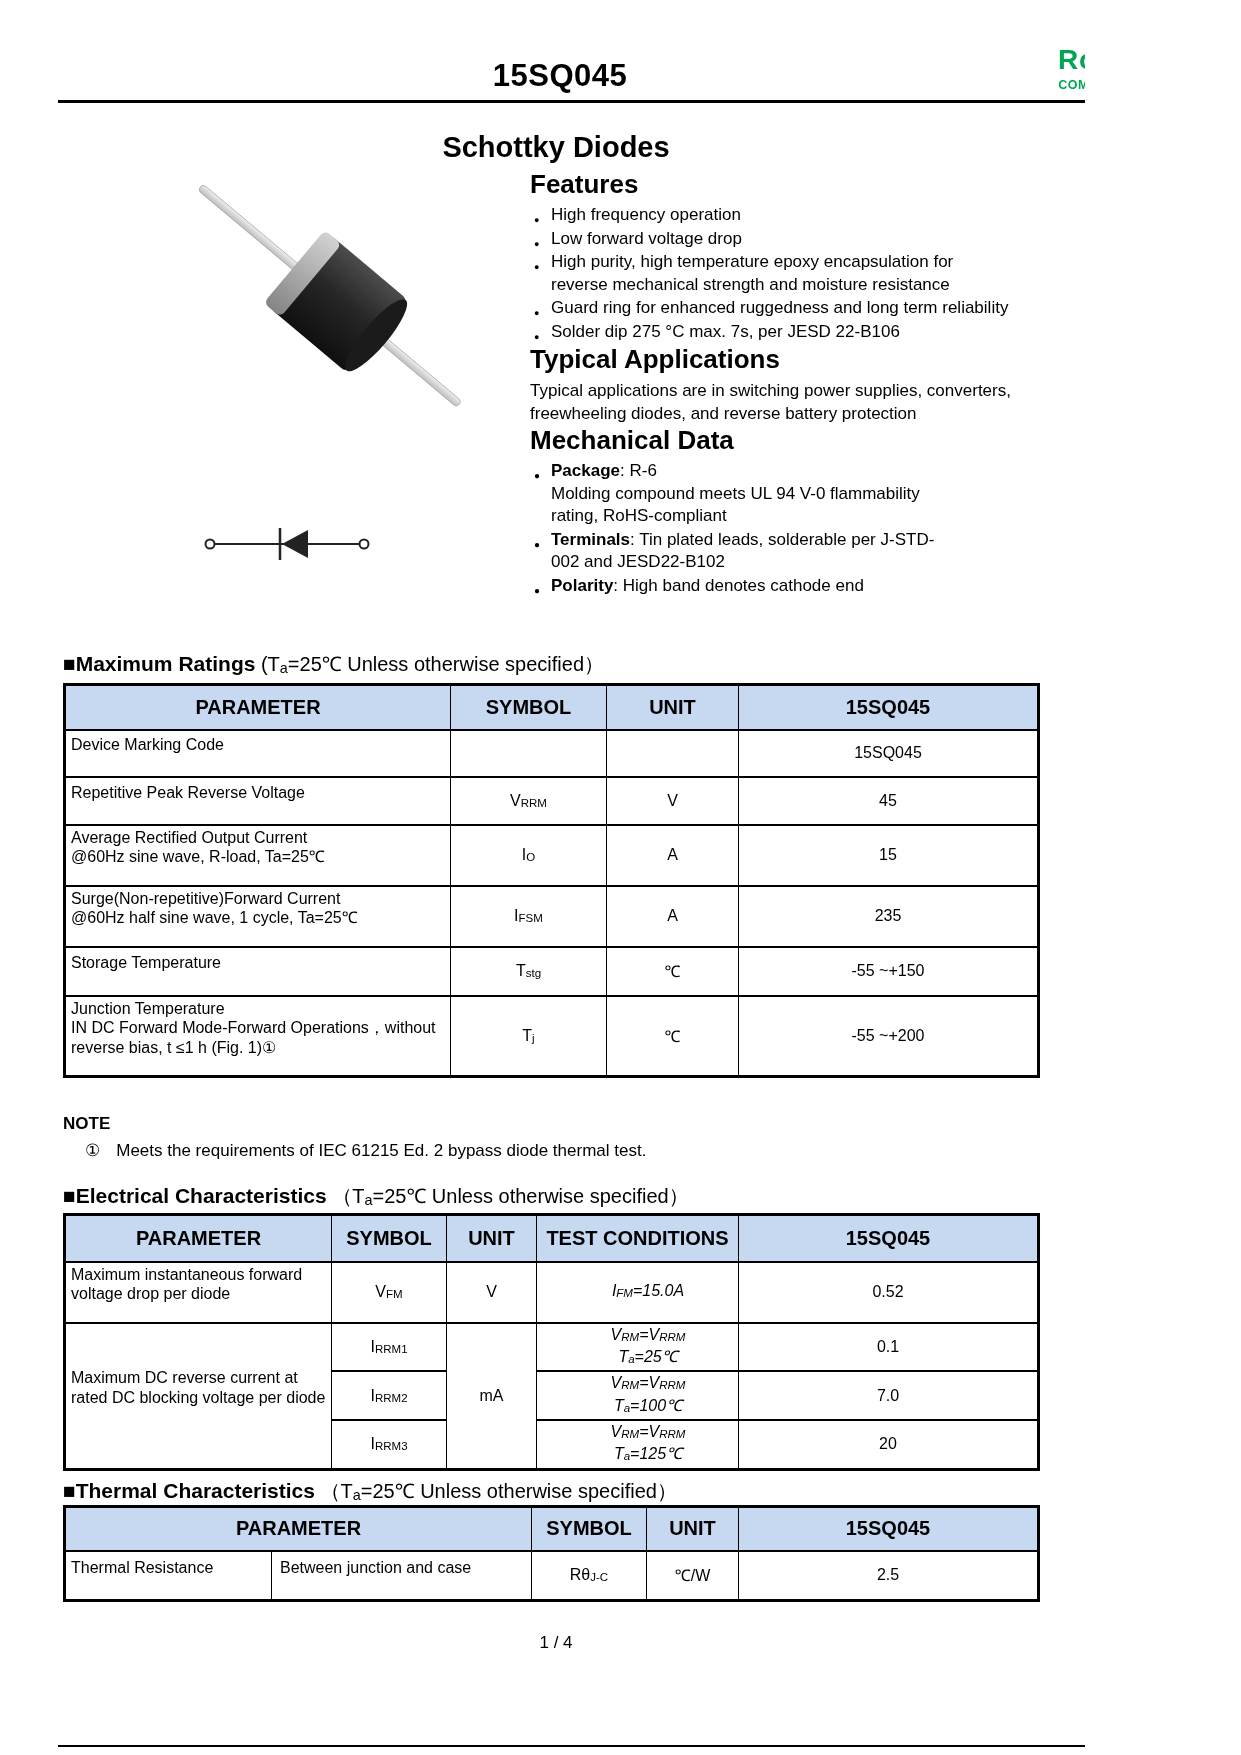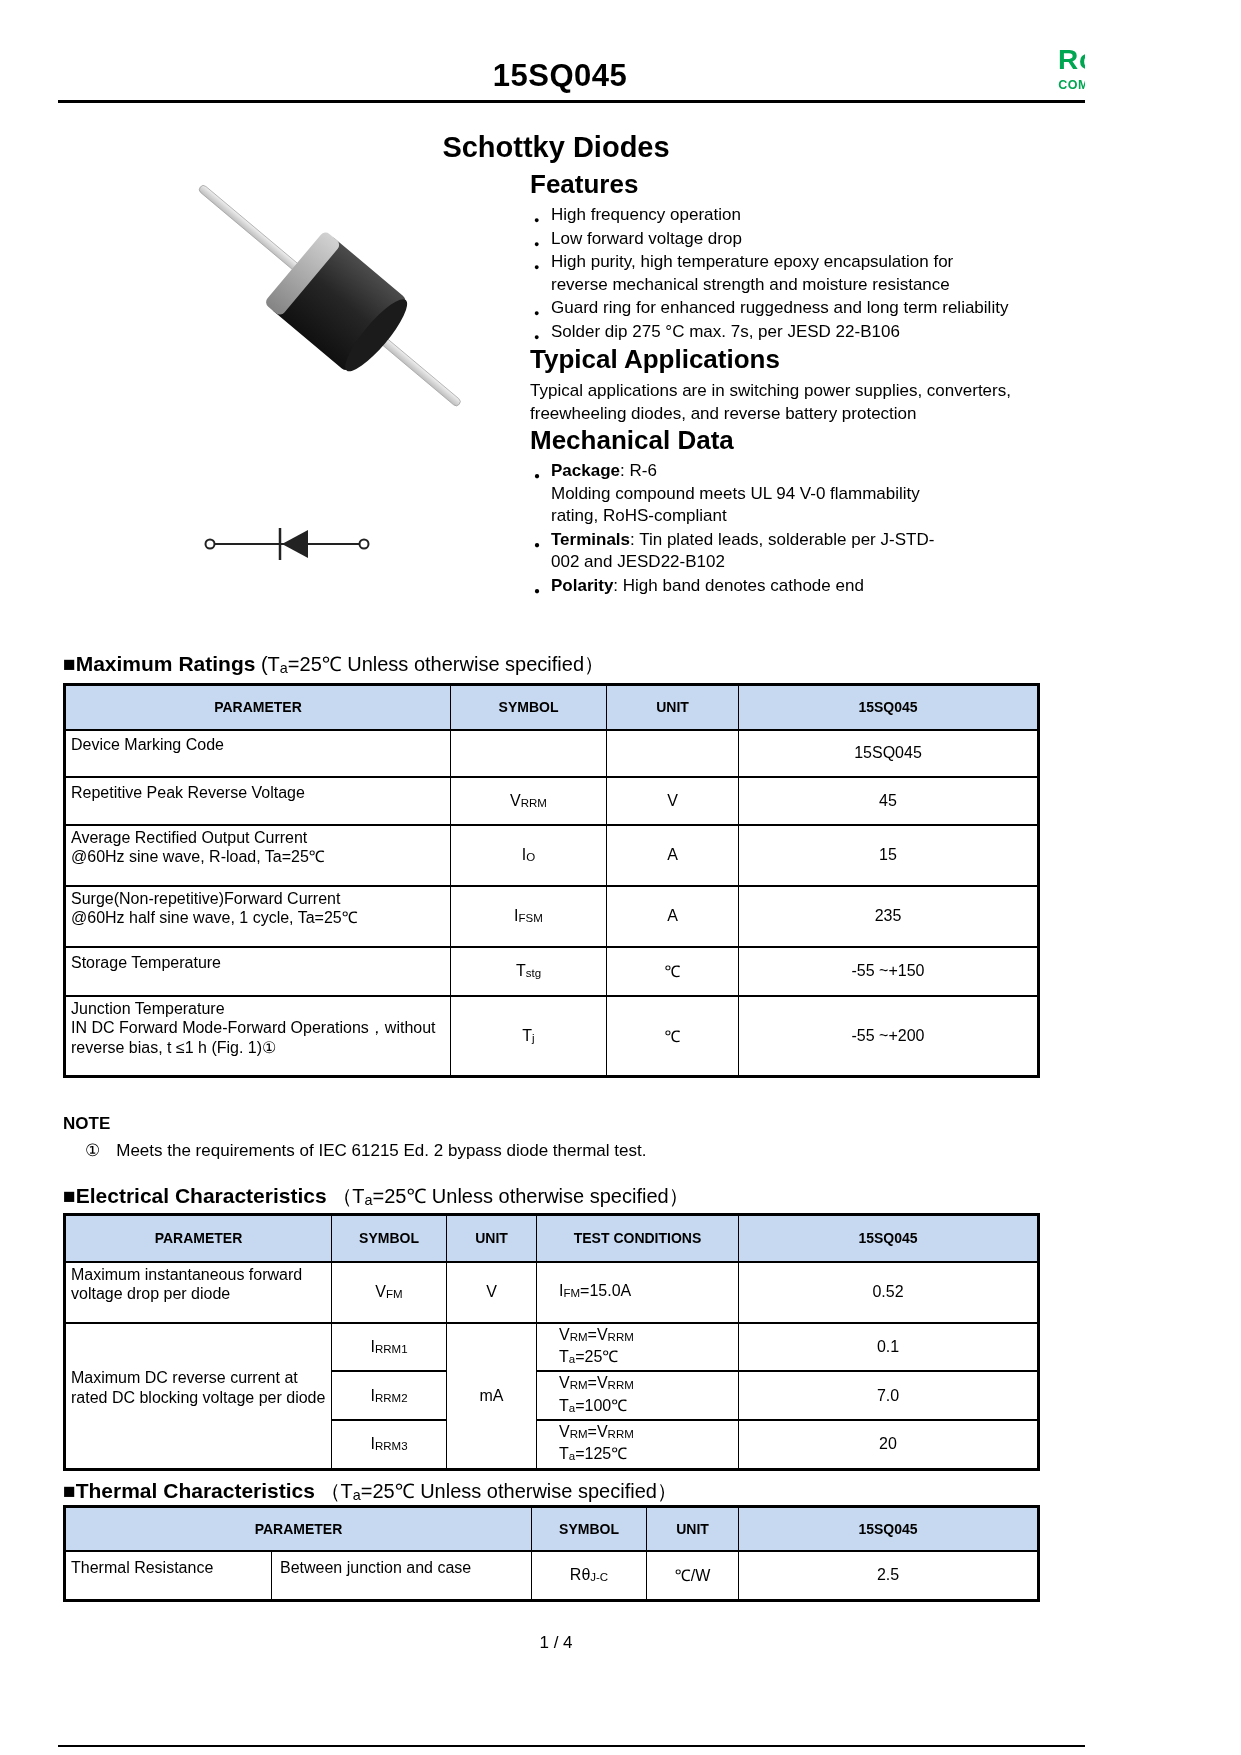--- a/index.html
+++ b/index.html
@@ -22,25 +22,25 @@
   .blist li::before{content:"●";position:absolute;left:4px;top:5px;font-size:9px;}
   .mech li::before{font-size:10px;}
   .para{font-size:17px;line-height:23px;white-space:pre-line;margin:0;}
   .cont{white-space:pre-line;}
   
   .tbl-head{font-size:21px;}
   .tbl-head .hb{font-weight:bold;}
   .tbl-head .hr2{font-weight:normal;font-size:20px;}
   
   table.dt{border-collapse:collapse;table-layout:fixed;width:974px;border:3px solid #000;}
-  table.dt th{background:#C6D9F1;font-size:14px;font-weight:bold;border:1.5px solid #000;border-bottom:2.5px solid #000;}
+  table.dt th{background:#C6D9F1;font-size:20px;font-weight:bold;border:1.5px solid #000;border-bottom:2.5px solid #000;}
   table.dt td{border:2px solid #000;border-left-width:1.5px;border-right-width:1.5px;font-size:16px;vertical-align:middle;}
   td.p{text-align:left;padding:2px 4px 18px 5px;font-size:15.5px;line-height:19.5px;white-space:pre-line;}
   td.c{text-align:center;}
-  td.t{text-align:left;padding-left:22px;font-size:15px;line-height:19px;white-space:pre-line;}
+  td.t{text-align:center;padding-left:22px;font-size:15px;line-height:19px;white-space:pre-line;font-style:italic;}
   sub.sb{font-size:0.72em;vertical-align:-0.12em;}
   sup.sp{font-size:0.7em;vertical-align:0.4em;}
   
   .note-h{font-size:17px;font-weight:bold;}
   .note-line{font-size:17px;margin-top:6px;}
   .note-num{margin-left:22px;}
   .note-text{margin-left:16px;}
   .footer-page{font-size:17px;text-align:center;}
 </style>
 </head>

